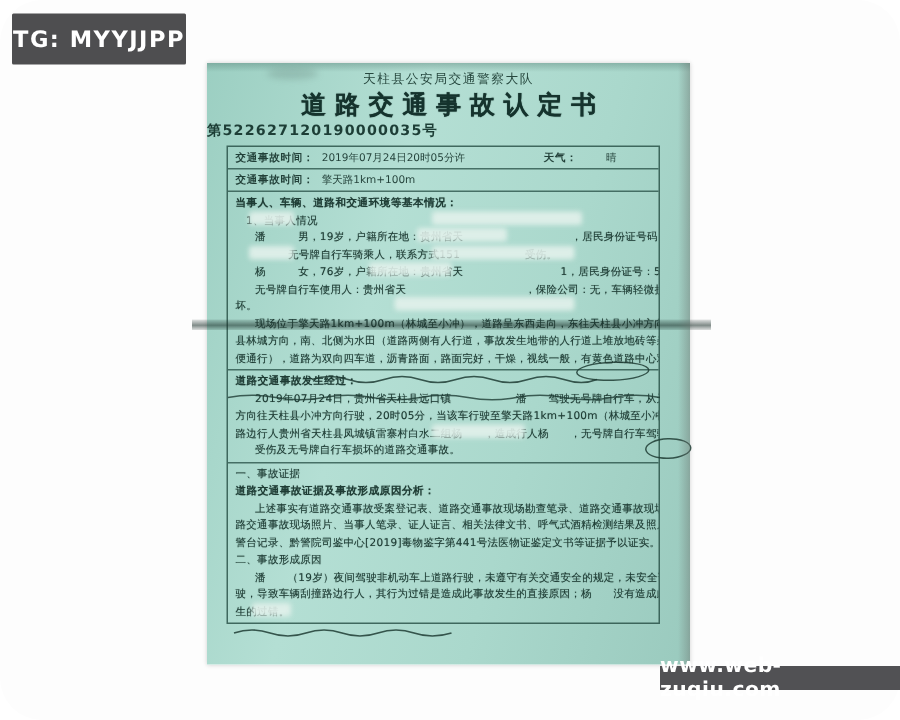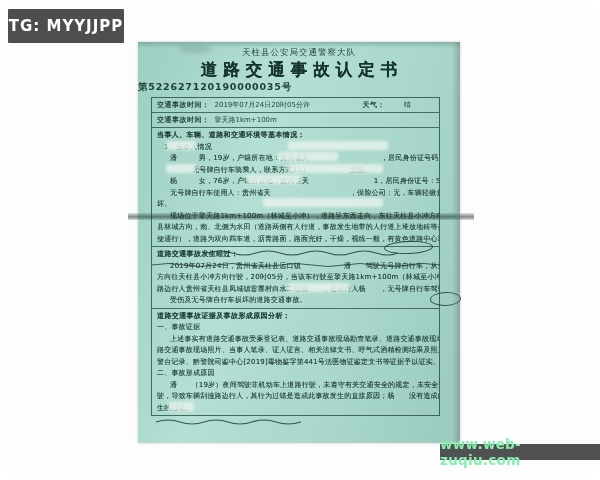--- a/index.html
+++ b/index.html
@@ -5,21 +5,21 @@
   * { margin:0; padding:0; box-sizing:border-box; }
   html,body { width:600px; height:480px; }
   body { font-family:"DejaVu Sans", sans-serif; background:#ffffff; position:relative; overflow:hidden; }
   .page { position:absolute; inset:0; background:#fdfdfd;border-radius:28px; }
 
   
   .tg-badge { position:absolute; left:8px; top:9px; width:116px; height:34px;
     background:#4e4e50; color:#fff; display:flex; align-items:center; justify-content:center;
     font-size:15px; font-weight:700; letter-spacing:1px; border-radius:1px; }
   .wm-bar { position:absolute; left:440px; top:444px; width:160px; height:16px;
-    background:#515154; color:#86efac; display:flex; align-items:center; justify-content:center;
+    background:#515154; color:#ffffff; display:flex; align-items:center; justify-content:center;
     font-size:13.5px; font-weight:600; letter-spacing:.3px; }
 
   
   .photo { position:absolute; left:138px; top:42px; width:322px; height:401px;
     background:linear-gradient(105deg,#9ccfc2,#b4dfd4 35%,#aad8cc 65%,#9acabe);
     box-shadow:0 0 3px rgba(0,0,0,.18); color:rgba(26,56,48,.95); }
   .photo::after { content:""; position:absolute; top:0; right:0; width:8px; height:100%;
     background:linear-gradient(to right,rgba(120,132,126,0) , rgba(110,120,115,.45));
     pointer-events:none; }
   .photo::before { content:""; position:absolute; top:0; left:0; width:100%; height:6px;
@@ -106,22 +106,22 @@
 
       <div class="sect bt">
         <div class="line sect-h">道路交通事故发生经过：</div>
         <div class="line in1">2019年07月24日，贵州省天柱县远口镇　　　　　　潘　　驾驶无号牌自行车，从天柱县林城</div>
         <div class="line">方向往天柱县小冲方向行驶，20时05分，当该车行驶至擎天路1km+100m（林城至小冲）处时，刮撞</div>
         <div class="line">路边行人贵州省天柱县凤城镇雷寨村白水二组杨　　，造成行人杨　　，无号牌自行车驾驶人潘</div>
         <div class="line in1">受伤及无号牌自行车损坏的道路交通事故。</div>
       </div>
 
       <div class="sect bt">
+        <div class="line">一、事故证据</div>
         <div class="line sect-h">道路交通事故证据及事故形成原因分析：</div>
-        <div class="line">一、事故证据</div>
         <div class="line in1">上述事实有道路交通事故受案登记表、道路交通事故现场勘查笔录、道路交通事故现场图、道</div>
         <div class="line">路交通事故现场照片、当事人笔录、证人证言、相关法律文书、呼气式酒精检测结果及照片、110接</div>
         <div class="line">警台记录、黔警院司鉴中心[2019]毒物鉴字第441号法医物证鉴定文书等证据予以证实。</div>
         <div class="line">二、事故形成原因</div>
         <div class="line in1">潘　　（19岁）夜间驾驶非机动车上道路行驶，未遵守有关交通安全的规定，未安全谨慎驾</div>
         <div class="line">驶，导致车辆刮撞路边行人，其行为过错是造成此事故发生的直接原因；杨　　没有造成此事故发</div>
         <div class="line">生的过错。</div>
       </div>
 
     </div>

